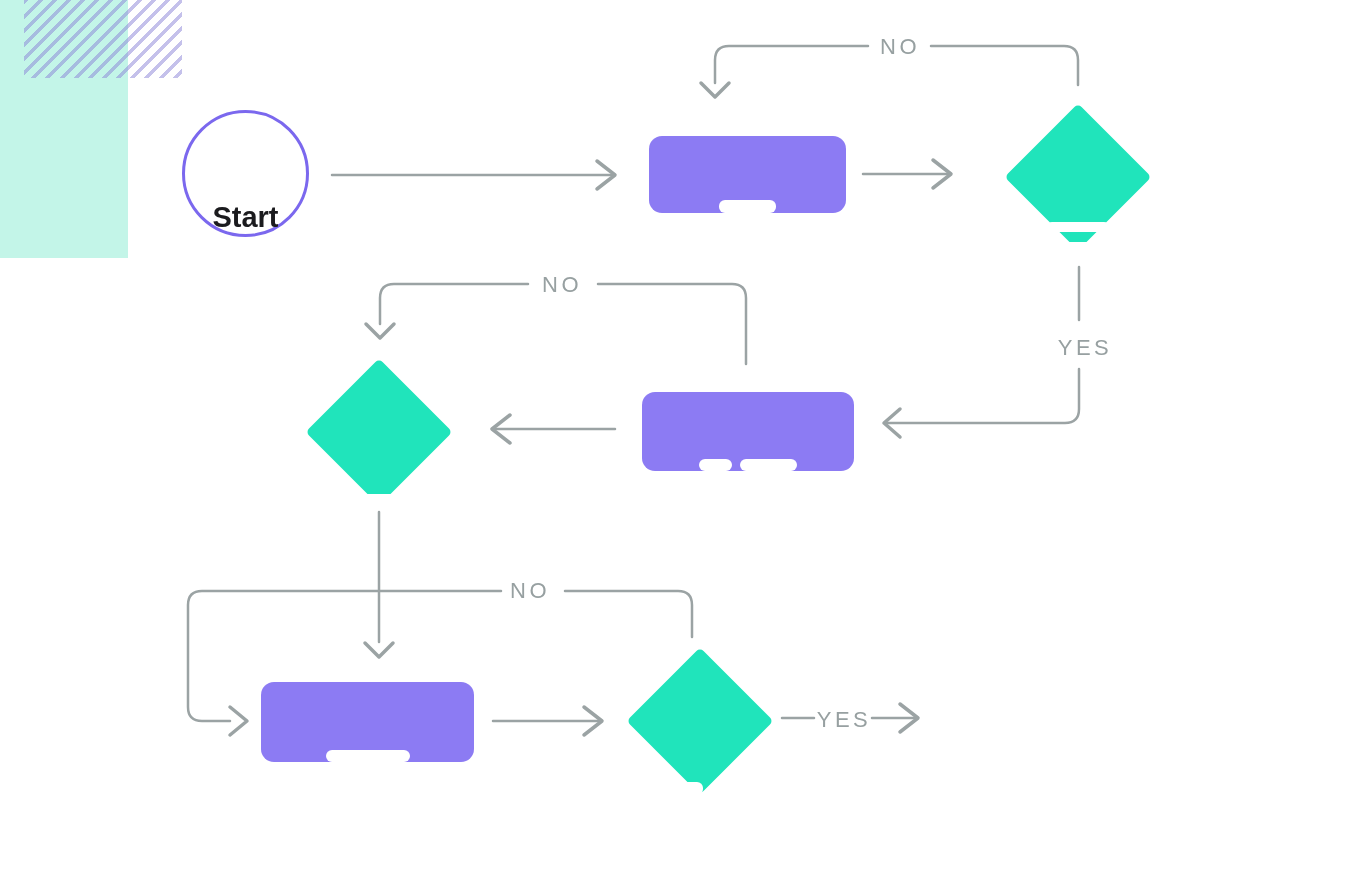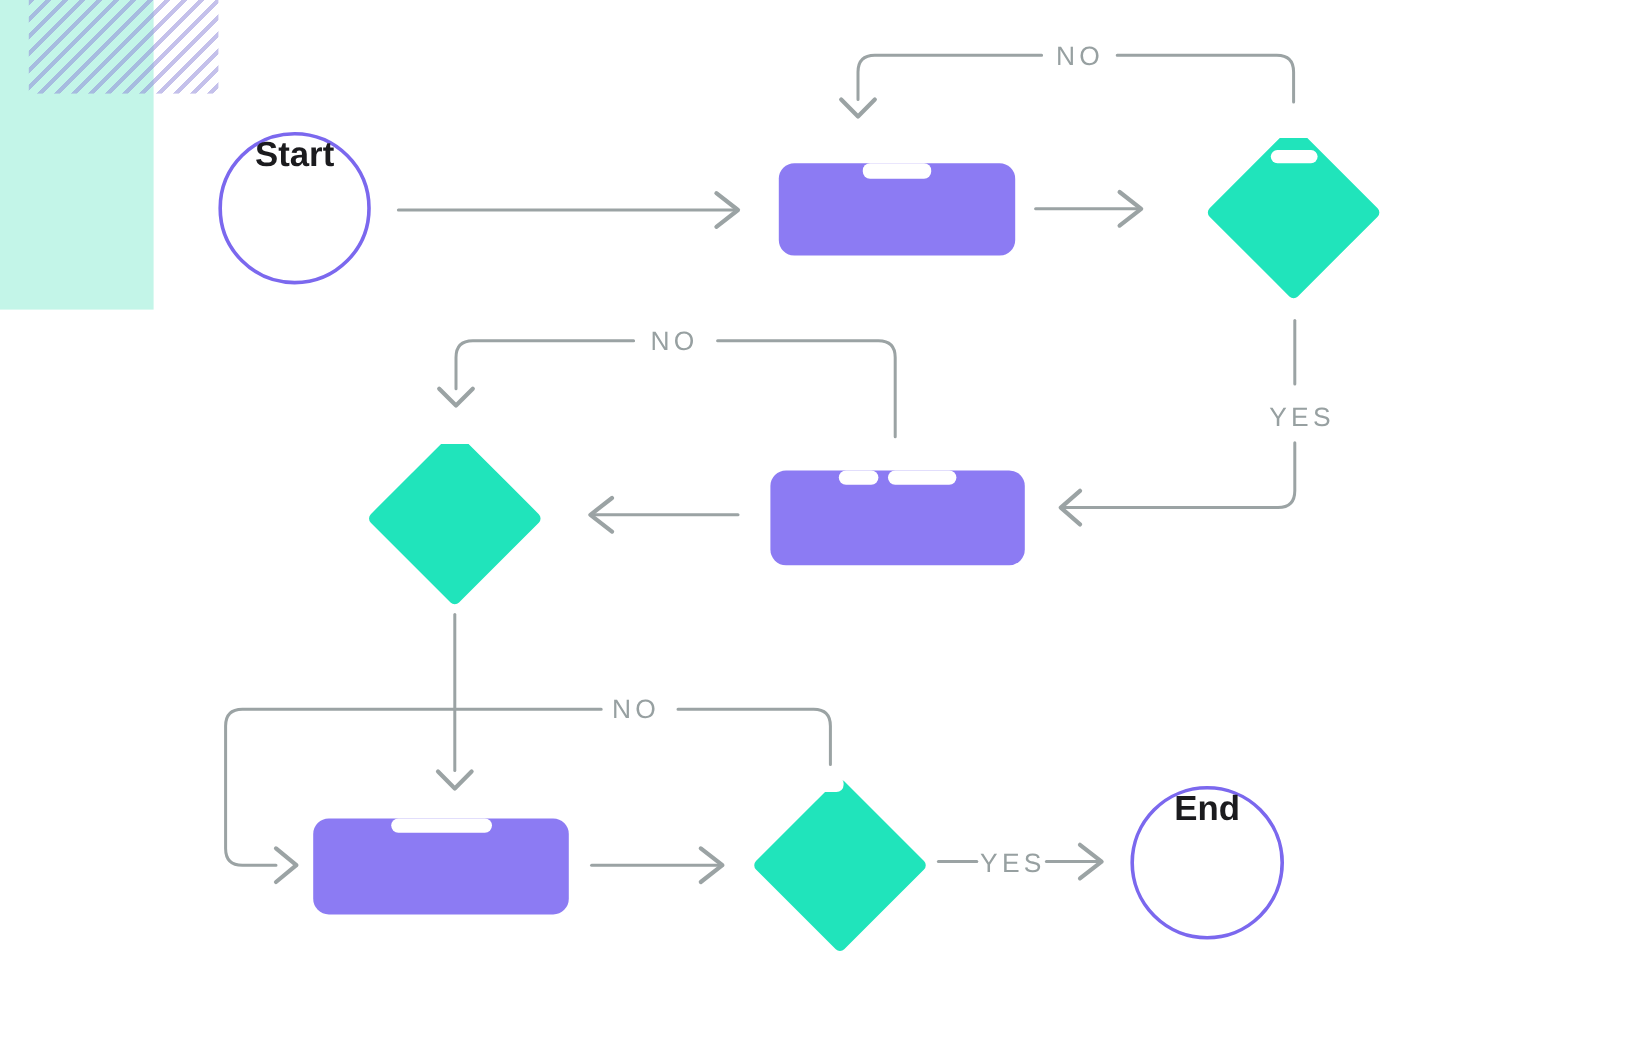--- a/index.html
+++ b/index.html
@@ -21,21 +21,21 @@
                      radial-gradient(circle,var(--dot) 0 2.2px,transparent 2.4px);
     background-size:23.4px 26px,23.4px 26px;
     background-position:0 0,11.7px 13px;}
   
   svg.connectors{position:absolute;left:0;top:0;z-index:1;}
   .edge{fill:none;stroke:var(--line-gray);stroke-width:2.5px;stroke-linecap:round;}
   .head{fill:none;stroke:var(--line-gray);stroke-width:3.5px;stroke-linecap:round;stroke-linejoin:round;}
   .edge-label{fill:var(--label-gray);font-family:"Liberation Sans",sans-serif;
     font-size:22px;letter-spacing:3.5px;text-anchor:middle;}
   
-  .node{position:absolute;z-index:2;display:flex;align-items:flex-start;justify-content:center;box-sizing:border-box;}
+  .node{position:absolute;z-index:2;display:flex;align-items:flex-end;justify-content:center;box-sizing:border-box;}
   .circle{border-radius:50%;background:#fff;border:3px solid var(--stroke-purple);
     color:var(--ink);font-size:29px;font-weight:600;}
   .process{border-radius:13px;background:var(--purple);gap:8px;}
   .diamond{width:148px;height:148px;}
   .diamond .diamond-shape{position:absolute;left:22px;top:22px;width:104px;height:104px;
     background:var(--teal);transform:rotate(45deg);border-radius:5px;}
   .bars{position:relative;display:flex;align-items:center;justify-content:center;}
   .bars.stack{flex-direction:column;gap:10px;transform:translateY(2px);}
   .bars.row{flex-direction:row;gap:10px;}
   .bar{display:block;background:#fff;border-radius:6px;}
@@ -134,17 +134,14 @@
   </div>
 
   <div class="node diamond n-d3">
     <div class="diamond-shape"></div>
     <div class="bars row">
       <span class="bar" style="width:38px;height:13px"></span>
       <span class="bar" style="width:23px;height:12px"></span>
     </div>
   </div>
 
-  <div class="node circle n-end">
-    <span>End</span>
-  </div>
 
 </div>
 
 </body></html>

